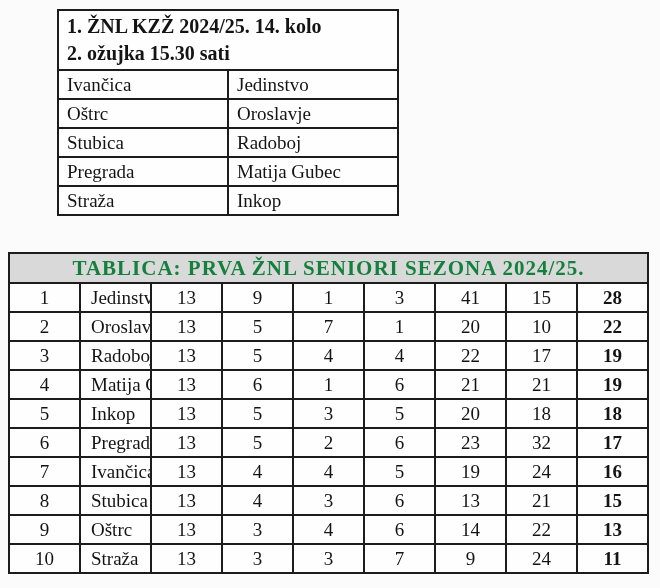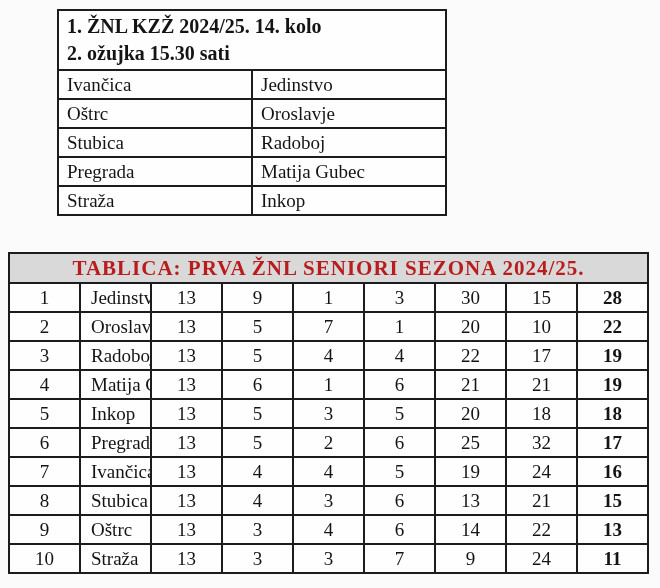--- a/index.html
+++ b/index.html
@@ -10,21 +10,21 @@
     color: #141414;
     position: relative;
     overflow: hidden;
   }
   .canvas { position: absolute; inset: 0; width: 660px; height: 588px; }
 
   table { border-collapse: collapse; table-layout: fixed; background: #fffefe; }
   td { border: 2px solid #1c1c1c; vertical-align: middle; overflow: hidden; white-space: nowrap; }
 
   
-  .fixtures { position: absolute; left: 57px; top: 9px; width: 390px; }
+  .fixtures { position: absolute; left: 57px; top: 9px; width: 342px; }
   .fixtures td { height: 29px; font-size: 19px; text-align: left; padding: 0 4px 0 8px; }
   .fixtures .title-cell { height: 59px; padding: 2px 4px 2px 8px; }
   .fixtures .title-line { font-weight: bold; font-size: 20px; line-height: 27px; white-space: nowrap; }
   .fix-home { width: 175px; }
   .fix-away { width: 167px; }
 
   
   .standings { position: absolute; left: 8px; top: 252px; width: 641px; }
   .standings td { height: 29px; font-size: 19px; text-align: center; padding: 0; }
   .standings .title-cell {
@@ -78,30 +78,30 @@
       <tr>
         <td class="fix-home">Straža</td>
         <td class="fix-away">Inkop</td>
       </tr>
     </tbody>
   </table>
 
   <table class="standings">
     <tbody>
       <tr>
-        <td class="title-cell" colspan="9" style="color: #b91c1c; background: rgb(217, 217, 217);">TABLICA: PRVA ŽNL SENIORI SEZONA 2024/25.</td>
+        <td class="title-cell" colspan="9" style="color: #15803d; background: rgb(217, 217, 217);">TABLICA: PRVA ŽNL SENIORI SEZONA 2024/25.</td>
       </tr>
       <tr>
         <td class="c-pos">1</td>
         <td class="c-team">Jedinstvo</td>
         <td class="c-gp">13</td>
         <td class="c-w">9</td>
         <td class="c-d">1</td>
         <td class="c-l">3</td>
-        <td class="c-gf">30</td>
+        <td class="c-gf">41</td>
         <td class="c-ga">15</td>
         <td class="c-pts">28</td>
       </tr>
       <tr>
         <td class="c-pos">2</td>
         <td class="c-team">Oroslavje</td>
         <td class="c-gp">13</td>
         <td class="c-w">5</td>
         <td class="c-d">7</td>
         <td class="c-l">1</td>
@@ -142,21 +142,21 @@
         <td class="c-ga">18</td>
         <td class="c-pts">18</td>
       </tr>
       <tr>
         <td class="c-pos">6</td>
         <td class="c-team">Pregrada</td>
         <td class="c-gp">13</td>
         <td class="c-w">5</td>
         <td class="c-d">2</td>
         <td class="c-l">6</td>
-        <td class="c-gf">25</td>
+        <td class="c-gf">23</td>
         <td class="c-ga">32</td>
         <td class="c-pts">17</td>
       </tr>
       <tr>
         <td class="c-pos">7</td>
         <td class="c-team">Ivančica</td>
         <td class="c-gp">13</td>
         <td class="c-w">4</td>
         <td class="c-d">4</td>
         <td class="c-l">5</td>

